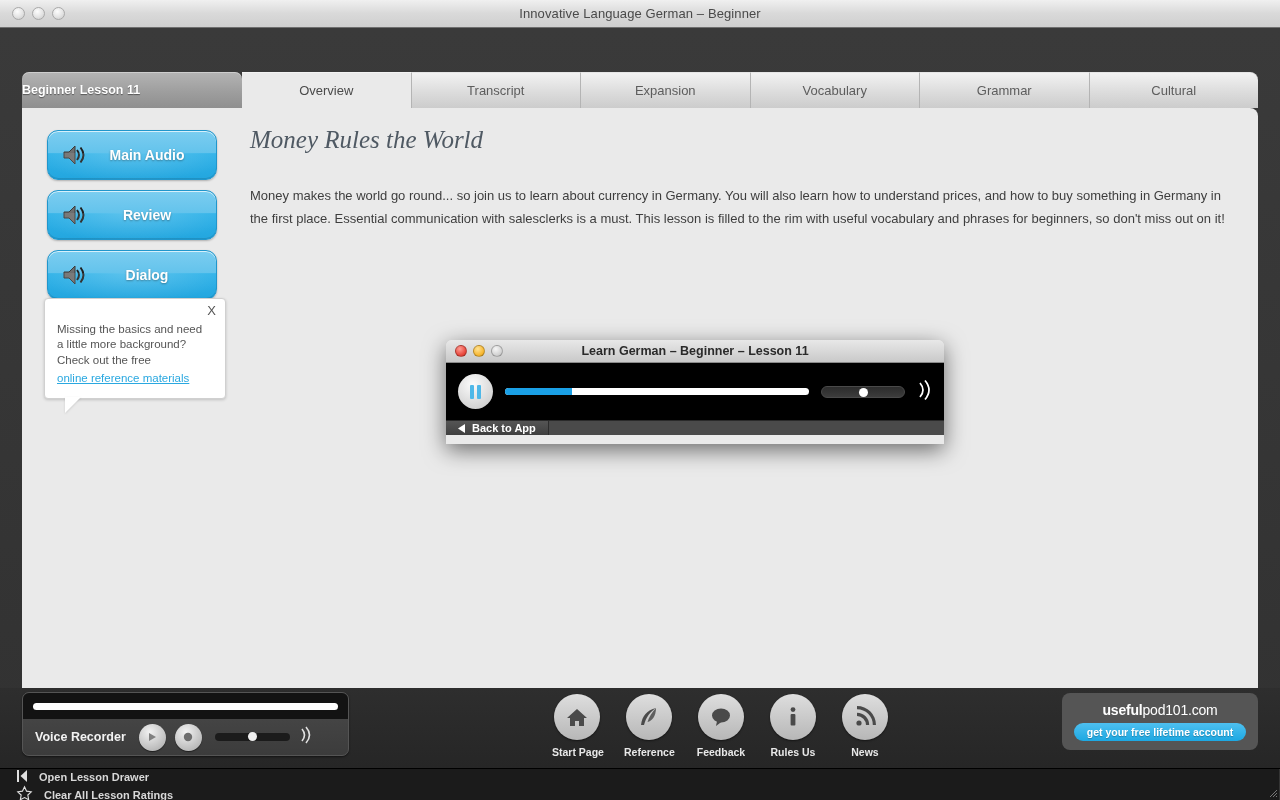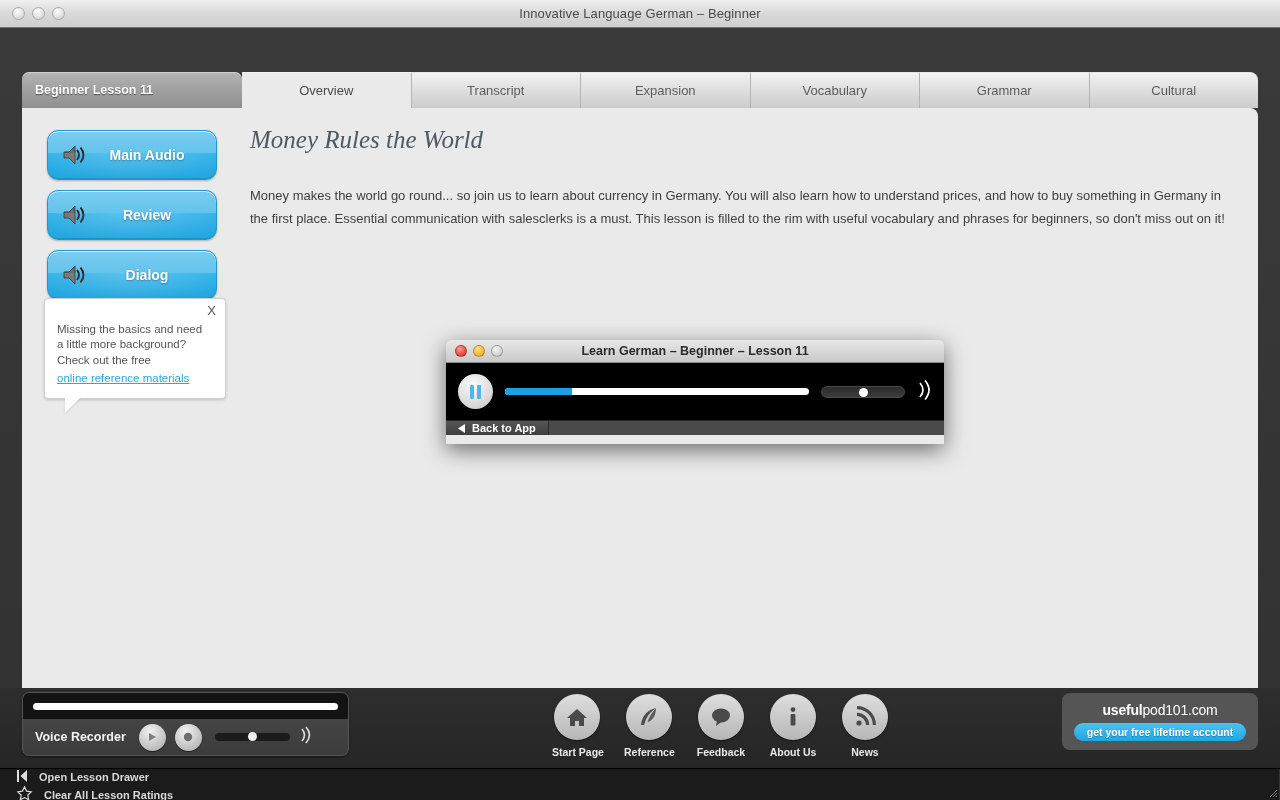--- a/index.html
+++ b/index.html
@@ -40,21 +40,21 @@
   }
 
   
   .tabstrip {
     position: absolute; left: 22px; top: 44px; right: 22px; height: 36px;
     display: flex; align-items: flex-end;
   }
   .lesson-tab {
     width: 220px; height: 36px; border-radius: 7px 7px 0 0;
     background: linear-gradient(to bottom, #b4b4b4 0%, #9e9e9e 55%, #8f8f8f 100%);
-    display: flex; align-items: center; padding-left: 13px;
+    display: flex; align-items: center; 
     font-size: 12.5px; font-weight: bold; color: #ffffff;
     text-shadow: 0 1px 1px rgba(0,0,0,.45);
     box-shadow: inset 0 1px 0 rgba(255,255,255,.35);
   }
   .tabs { flex: 1; display: flex; height: 36px; }
   .tab {
     flex: 1; height: 36px; display: flex; align-items: center; justify-content: center;
     font-size: 13px; color: #5d5d5d;
     background: linear-gradient(to bottom, #f2f2f2 0%, #dcdcdc 55%, #cccccc 100%);
     border-right: 1px solid #b4b4b4;
@@ -435,21 +435,21 @@
           </div>
           <div class="nav-label">Feedback</div>
         </div>
         <div class="nav-item">
           <div class="nav-circle">
             <svg width="22" height="24" viewBox="0 0 22 24">
                 <circle cx="11" cy="4.6" r="2.4" fill="#4a4a4a"></circle>
                 <rect x="8.6" y="9" width="4.8" height="11.5" rx="1" fill="#4a4a4a"></rect>
               </svg>
           </div>
-          <div class="nav-label">About Us</div>
+          <div class="nav-label">Rules Us</div>
         </div>
         <div class="nav-item">
           <div class="nav-circle">
             <svg width="24" height="24" viewBox="0 0 24 24">
                 <circle cx="6" cy="18" r="2.6" fill="#4a4a4a"></circle>
                 <path d="M4 11 a9 9 0 0 1 9 9 h3.2 A12.2 12.2 0 0 0 4 7.8 Z" fill="#4a4a4a"></path>
                 <path d="M4 4.2 A15.8 15.8 0 0 1 19.8 20 H23 A19 19 0 0 0 4 1 Z" fill="#4a4a4a"></path>
               </svg>
           </div>
           <div class="nav-label">News</div>

